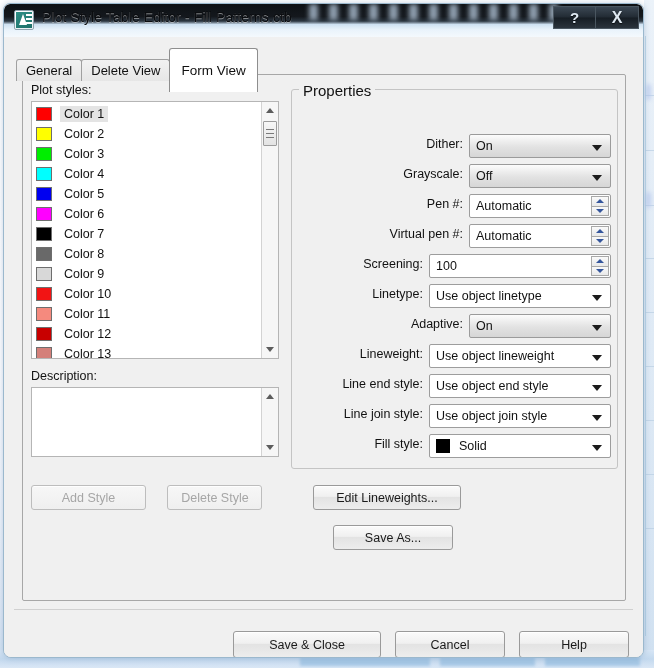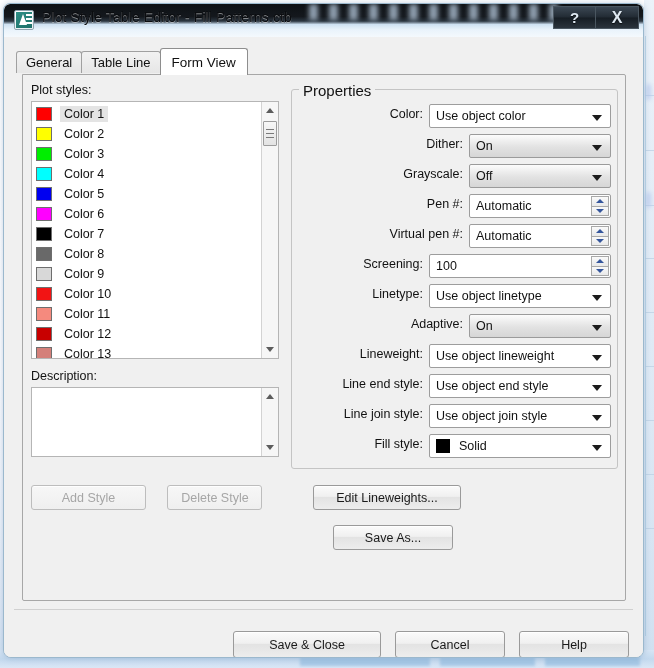--- a/index.html
+++ b/index.html
@@ -134,21 +134,21 @@
     font-size: 13px; color: #111;
     background: linear-gradient(180deg,#f2f2f2 0%,#e6e6e6 100%);
     border: 1px solid #a0a0a0;
     border-bottom: none;
     border-radius: 3px 3px 0 0;
     display: flex; align-items: center;
     margin-right: -1px;
     position: relative;
   }
   .tab.active {
-    height: 27px;
+    height: 44px;
     background: #ffffff;
     border-color: #8e8e8e;
     z-index: 6;
     font-size: 13.5px;
     padding: 0 11px;
   }
   .tabpanel {
     position: absolute; left: 18px; top: 37px;
     width: 604px; height: 527px;
     background: #f0f0f0;
@@ -371,21 +371,21 @@
       <div class="winbtns">
         <div class="winbtn help">?</div>
         <div class="winbtn close">X</div>
       </div>
     </div>
 
     <div class="client">
 
       <div class="tabs">
         <div class="tab">General</div>
-        <div class="tab">Table Line</div>
+        <div class="tab">Delete View</div>
         <div class="tab active">Form View</div>
       </div>
 
       <div class="tabpanel">
 
         <div class="lbl plot-label">Plot styles:</div>
 
         <div class="listbox">
           <div class="list-items">
             <div class="litem sel">
@@ -470,27 +470,20 @@
         </div>
 
         <div class="btnrow-left">
           <div class="btn disabled" style="width:115px">Add Style</div>
           <div class="btn disabled" style="width:95px;margin-left:17px">Delete Style</div>
         </div>
 
         <div class="group"></div>
         <div class="group-title">Properties</div>
 
-        <div class="prow" style="left:406px; top:29px; width:182px;">
-          <div class="plabel">Color:</div>
-          <div class="combo" style="width:182px">
-            <span>Use object color</span>
-            <span class="arrow"></span>
-          </div>
-        </div>
 
         <div class="prow" style="left:446px; top:59px; width:142px;">
           <div class="plabel">Dither:</div>
           <div class="combo gray" style="width:142px">
             <span>On</span>
             <span class="arrow"></span>
           </div>
         </div>
 
         <div class="prow" style="left:446px; top:89px; width:142px;">

